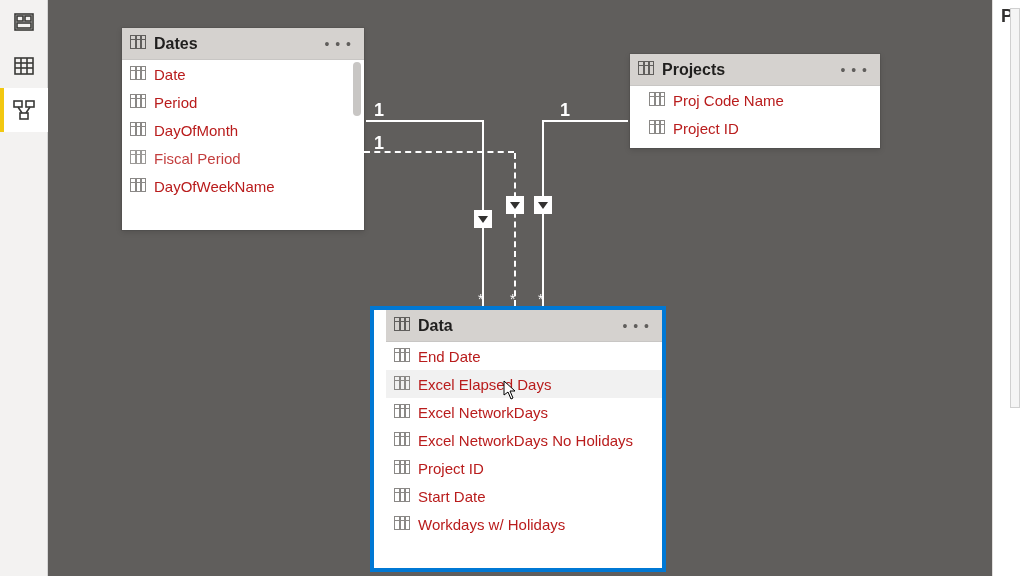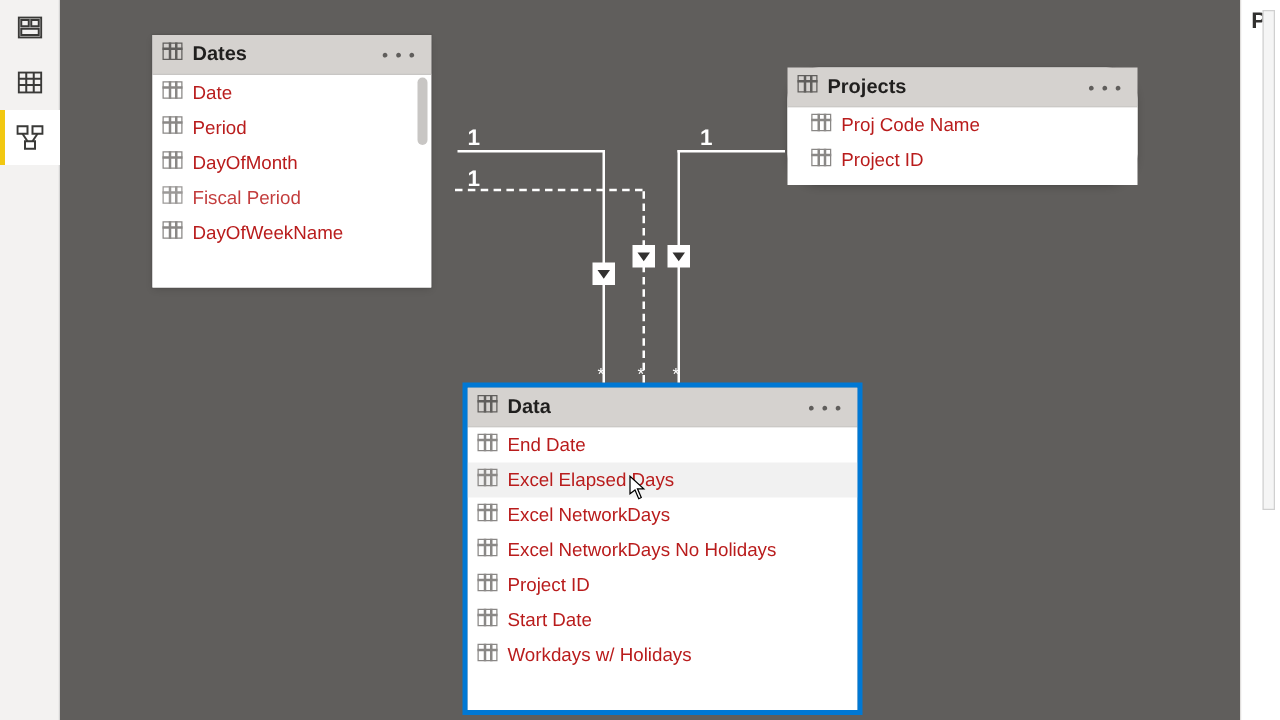--- a/index.html
+++ b/index.html
@@ -124,21 +124,21 @@
       <rect x="7" y="13" width="8" height="6"></rect>
       <line x1="5" y1="7" x2="9" y2="13"></line>
         <line x1="17" y1="7" x2="13" y2="13"></line>
     </svg>
   </div>
 </div>
 
 <div class="canvas-wrap">
   <div class="canvas">
 
-    <div class="tbl" style="left:74px; top:28px; width:223px;">
+    <div class="tbl" style="left:74px; top:28px; width:242px;">
       <div class="thead">
         <span class="ticon"><span class="glyph-table"><span class="hb"></span></span></span>
         <span class="ttitle">Dates</span>
         <span class="tmore">• • •</span>
       </div>
       <div class="tbody" style="height:170px; overflow:hidden;">
         <div class="trow">
             <span class="ficon"><span class="glyph-table"><span class="hb"></span></span></span>
             <span class="flabel">Date</span>
           </div>
@@ -155,39 +155,39 @@
             <span class="flabel">Fiscal Period</span>
           </div>
         <div class="trow">
             <span class="ficon"><span class="glyph-table"><span class="hb"></span></span></span>
             <span class="flabel">DayOfWeekName</span>
           </div>
       </div>
       <div class="scroll"></div>
     </div>
 
-    <div class="tbl" style="left:582px; top:54px; width:280px;border-radius:25px;">
+    <div class="tbl" style="left:582px; top:54px; width:250px;">
       <div class="thead">
         <span class="ticon"><span class="glyph-table"><span class="hb"></span></span></span>
         <span class="ttitle">Projects</span>
         <span class="tmore">• • •</span>
       </div>
       <div class="tbody" style="height:62px;padding-left:11px;">
         <div class="trow">
             <span class="ficon"><span class="glyph-table"><span class="hb"></span></span></span>
             <span class="flabel">Proj Code Name</span>
           </div>
         <div class="trow">
             <span class="ficon"><span class="glyph-table"><span class="hb"></span></span></span>
             <span class="flabel">Project ID</span>
           </div>
       </div>
     </div>
 
-    <div class="tbl selected" style="left:326px; top:310px; width:312px;">
+    <div class="tbl selected" style="left:326px; top:310px; width:288px;padding-left:12px;">
       <div class="thead">
         <span class="ticon"><span class="glyph-table"><span class="hb"></span></span></span>
         <span class="ttitle">Data</span>
         <span class="tmore">• • •</span>
       </div>
       <div class="tbody" style="height:226px;">
         <div class="trow">
             <span class="ficon"><span class="glyph-table"><span class="hb"></span></span></span>
             <span class="flabel">End Date</span>
           </div>

